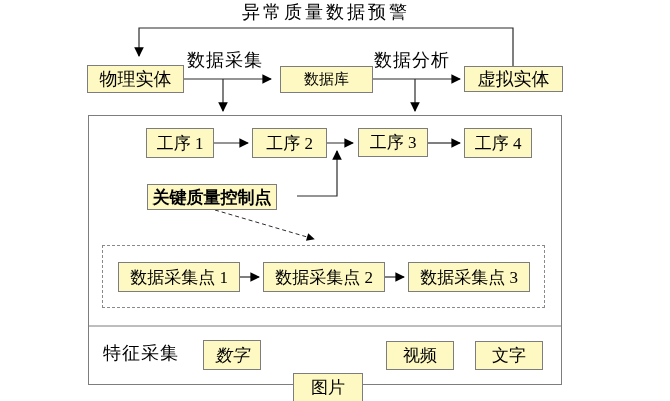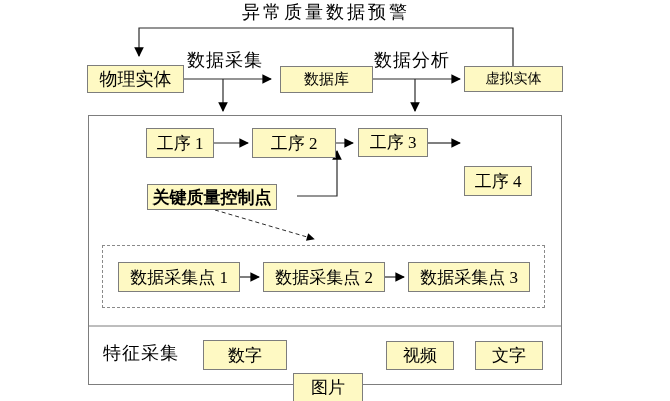--- a/index.html
+++ b/index.html
@@ -27,33 +27,33 @@
     position:absolute;font-size:18px;letter-spacing:1px;
     white-space:nowrap;line-height:1;
   }
   .title{
     position:absolute;left:238px;top:3px;width:176px;text-align:center;
     font-size:18px;letter-spacing:3px;white-space:nowrap;line-height:1;
   }
   
   .b-physical{left:87px;top:65px;width:97px;height:28px;font-size:18px;}
   .b-database{left:280px;top:66px;width:93px;height:27px;font-size:15px;}
-  .b-virtual{left:464px;top:66px;width:99px;height:26px;font-size:14px;}
+  .b-virtual{left:464px;top:66px;width:99px;height:26px;font-size:18px;}
   
   .b-p1{left:146px;top:128px;width:68px;height:30px;}
-  .b-p2{left:252px;top:128px;width:84px;height:30px;}
+  .b-p2{left:252px;top:128px;width:75px;height:30px;}
   .b-p3{left:358px;top:128px;width:70px;height:29px;}
-  .b-p4{left:464px;top:128px;width:68px;height:30px;margin-top:38px;}
+  .b-p4{left:464px;top:128px;width:68px;height:30px;}
   .b-kqc{left:147px;top:184px;width:130px;height:26px;font-weight:bold;}
   
   .b-dcp1{left:118px;top:262px;width:122px;height:30px;}
   .b-dcp2{left:263px;top:262px;width:122px;height:30px;}
   .b-dcp3{left:408px;top:262px;width:122px;height:30px;}
   
-  .b-f1{left:203px;top:340px;width:84px;height:30px;}
+  .b-f1{left:203px;top:340px;width:58px;height:30px;font-style:italic;}
   .b-f2{left:293px;top:341px;width:70px;height:29px;margin-top:32px;}
   .b-f3{left:386px;top:341px;width:68px;height:29px;}
   .b-f4{left:475px;top:341px;width:68px;height:29px;}
   .main-box{left:88px;top:115px;width:474px;height:270px;}
   .group-box{left:102px;top:245px;width:443px;height:63px;}
   .lbl-collect{left:187px;top:51px;}
   .lbl-analysis{left:374px;top:51px;}
   .lbl-feature{left:103px;top:344px;}
 </style>
 </head>

